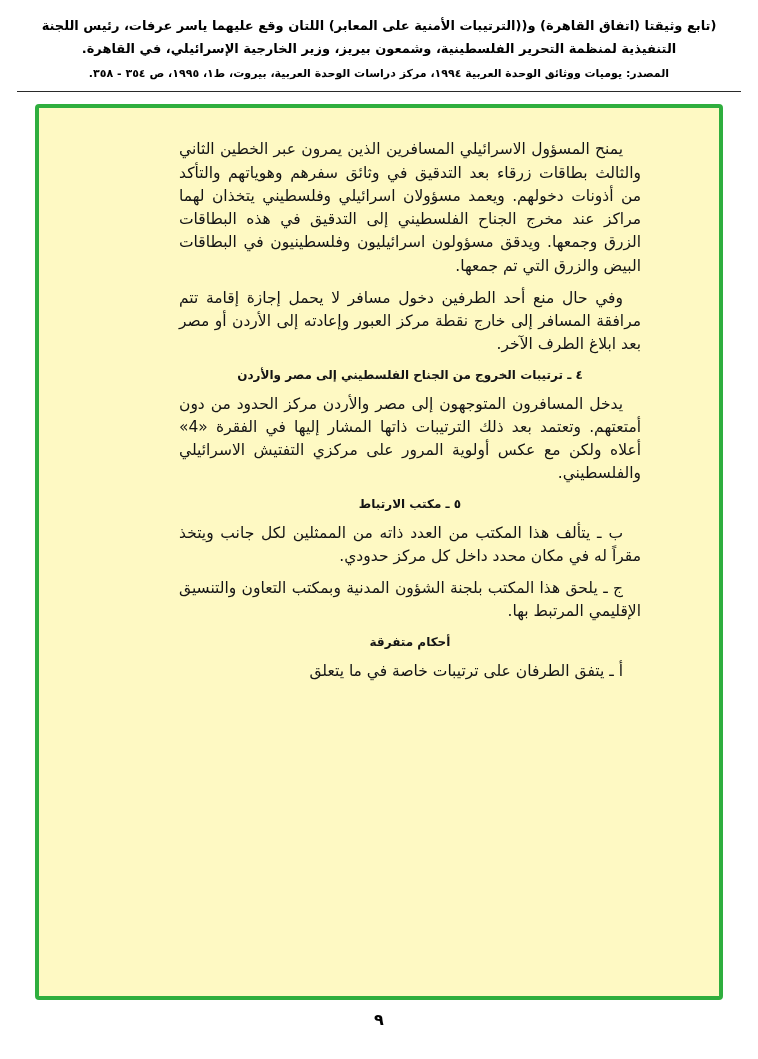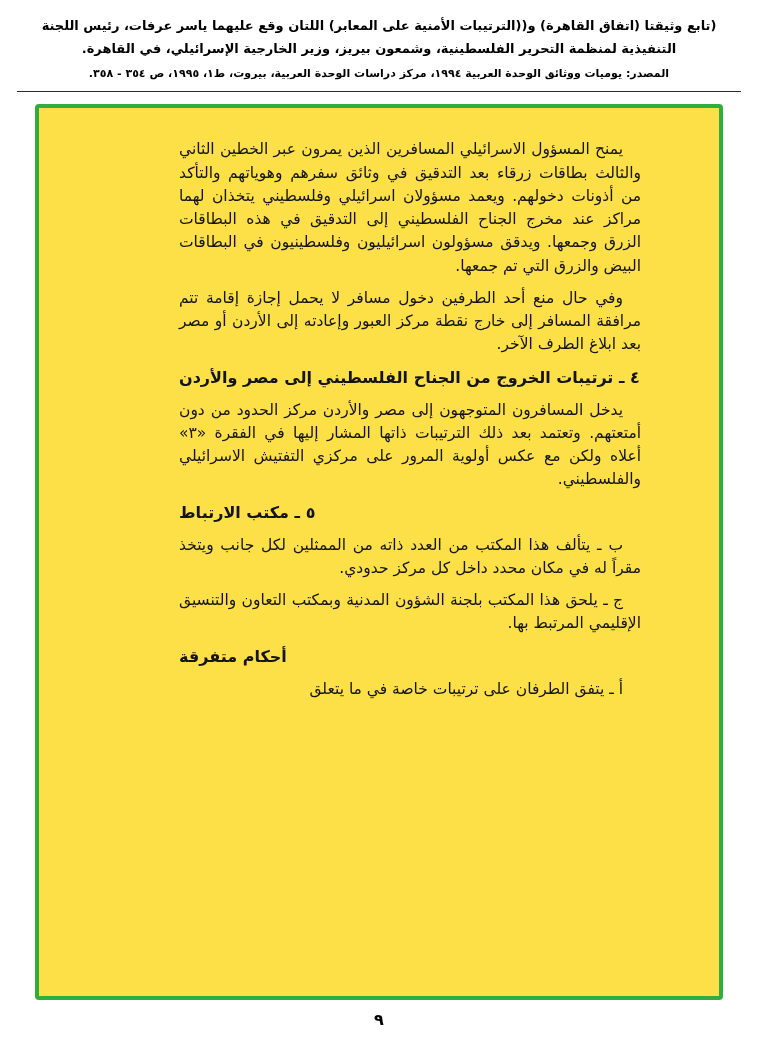--- a/index.html
+++ b/index.html
@@ -39,39 +39,39 @@
   }
 
   
   .document-frame {
     width: 688px;
     height: 896px;
     margin: 12px auto 0 auto;
     border: 4px solid #2fae3e;
     border-radius: 4px;
     padding: 30px 78px 0 140px;
-    background: #fde047;
+    background: #fef9c3;
   }
 
   
   .body-text {
     direction: rtl;
     text-align: justify;
     font-size: 15.5px;
     line-height: 1.5;
   }
   .para {
     margin: 0 0 9px 0;
     text-indent: 18px;
   }
   .heading {
-    font-size: 16px;
+    font-size: 12px;
     font-weight: bold;
     margin: 4px 0 9px 0;
-    text-align: left;
+    text-align: center;
   }
 
   
   .page-number {
     text-align: center;
     font-weight: bold;
     font-size: 16px;
     margin-top: 10px;
     color: #000;
   }
@@ -87,21 +87,21 @@
     <div class="source-line">المصدر: يوميات ووثائق الوحدة العربية ١٩٩٤، مركز دراسات الوحدة العربية، بيروت، ط١، ١٩٩٥، ص ٣٥٤ - ٣٥٨.</div>
   </div>
 
   <hr class="header-divider">
 
   <div class="document-frame" style="border-color: rgb(47, 174, 62);">
     <div class="body-text">
       <p class="para">يمنح المسؤول الاسرائيلي المسافرين الذين يمرون عبر الخطين الثاني والثالث بطاقات زرقاء بعد التدقيق في وثائق سفرهم وهوياتهم والتأكد من أذونات دخولهم. ويعمد مسؤولان اسرائيلي وفلسطيني يتخذان لهما مراكز عند مخرج الجناح الفلسطيني إلى التدقيق في هذه البطاقات الزرق وجمعها. ويدقق مسؤولون اسرائيليون وفلسطينيون في البطاقات البيض والزرق التي تم جمعها.</p>
       <p class="para">وفي حال منع أحد الطرفين دخول مسافر لا يحمل إجازة إقامة تتم مرافقة المسافر إلى خارج نقطة مركز العبور وإعادته إلى الأردن أو مصر بعد ابلاغ الطرف الآخر.</p>
       <h3 class="heading">٤ ـ ترتيبات الخروج من الجناح الفلسطيني إلى مصر والأردن</h3>
-      <p class="para">يدخل المسافرون المتوجهون إلى مصر والأردن مركز الحدود من دون أمتعتهم. وتعتمد بعد ذلك الترتيبات ذاتها المشار إليها في الفقرة «٣» أعلاه ولكن مع عكس أولوية المرور على مركزي التفتيش الاسرائيلي والفلسطيني.</p>
+      <p class="para">يدخل المسافرون المتوجهون إلى مصر والأردن مركز الحدود من دون أمتعتهم. وتعتمد بعد ذلك الترتيبات ذاتها المشار إليها في الفقرة «4» أعلاه ولكن مع عكس أولوية المرور على مركزي التفتيش الاسرائيلي والفلسطيني.</p>
       <h3 class="heading">٥ ـ مكتب الارتباط</h3>
       <p class="para">ب ـ يتألف هذا المكتب من العدد ذاته من الممثلين لكل جانب ويتخذ مقراً له في مكان محدد داخل كل مركز حدودي.</p>
       <p class="para">ج ـ يلحق هذا المكتب بلجنة الشؤون المدنية وبمكتب التعاون والتنسيق الإقليمي المرتبط بها.</p>
       <h3 class="heading">أحكام متفرقة</h3>
       <p class="para">أ ـ يتفق الطرفان على ترتيبات خاصة في ما يتعلق</p>
     </div>
   </div>
 
   <div class="page-number">٩</div>
 

